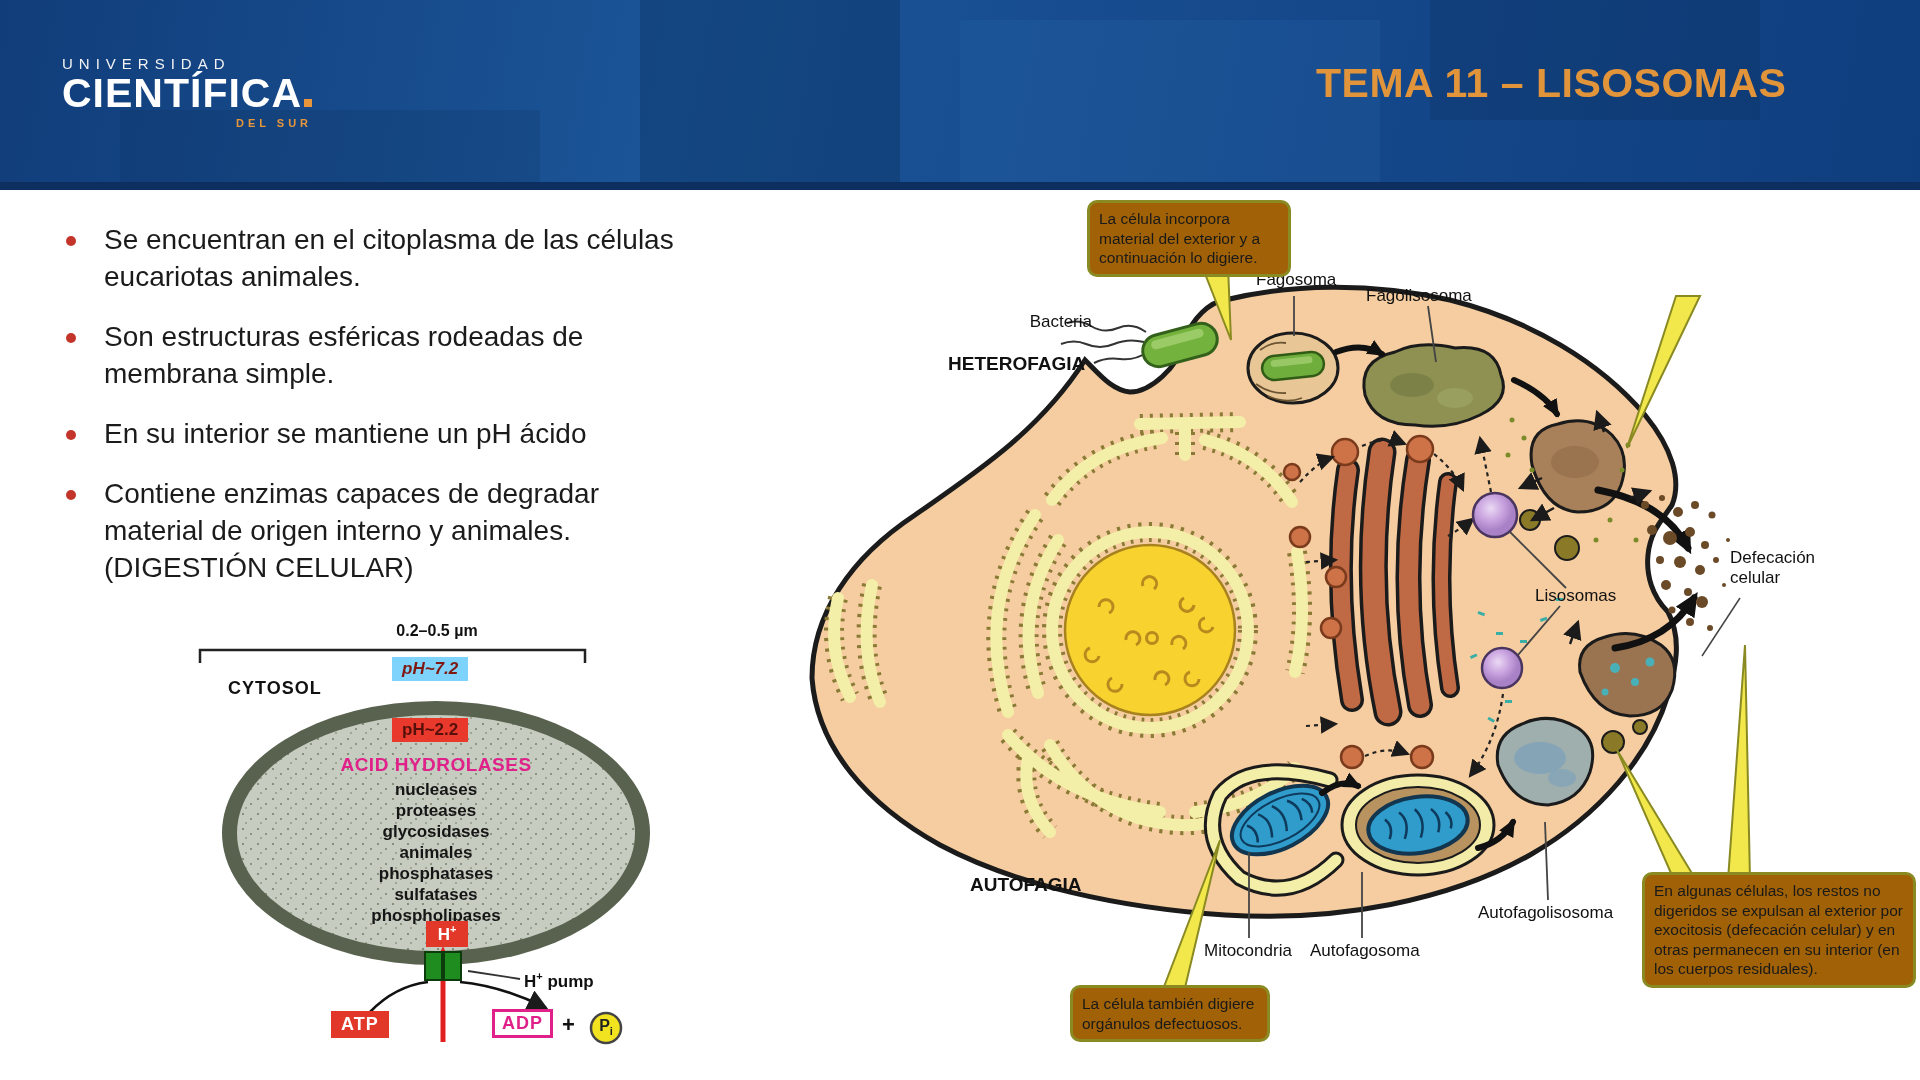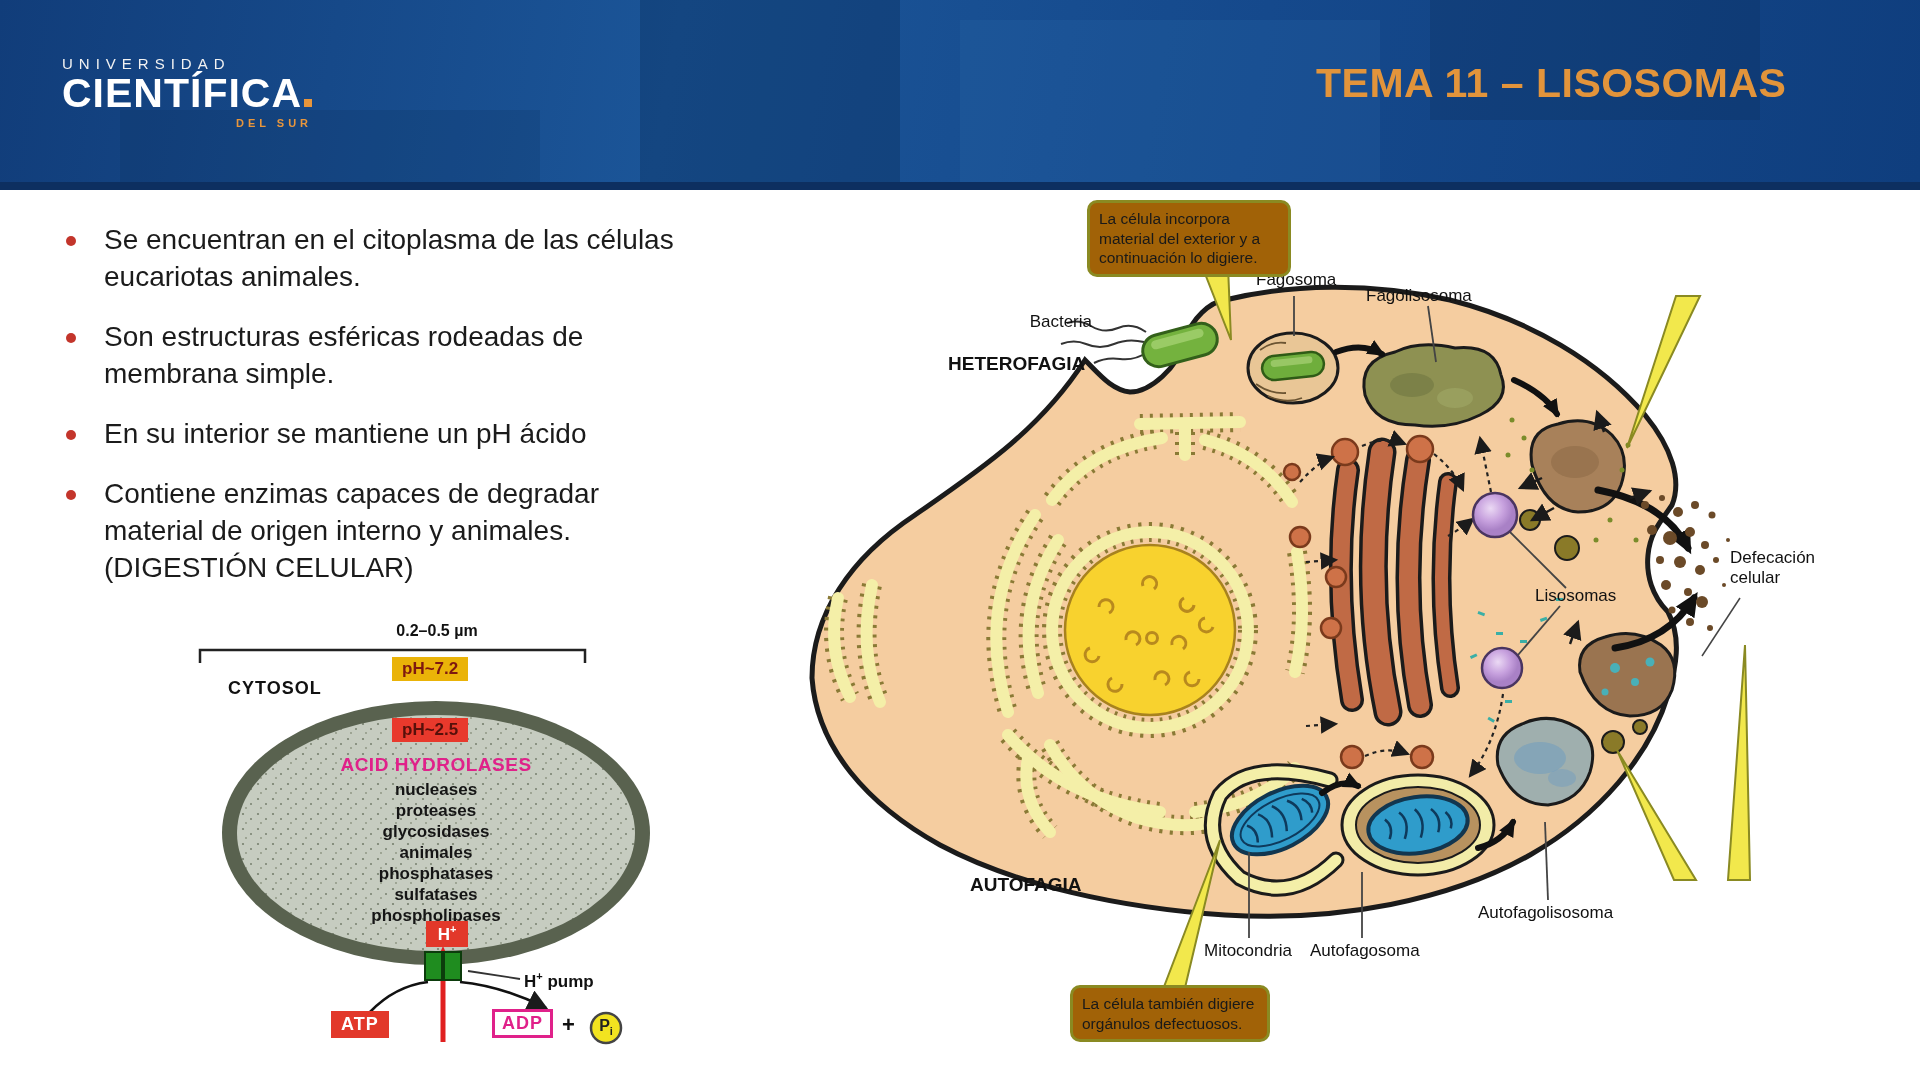--- a/index.html
+++ b/index.html
@@ -23,21 +23,21 @@
   .bullets{position:absolute;left:58px;top:222px;width:648px;list-style:none;margin:0;padding:0;}
   .bullets li{position:relative;padding-left:46px;font-size:28px;line-height:1.32;margin-bottom:23px;color:#1b1b1b;}
   .bullets li::before{content:"";position:absolute;left:8px;top:14px;width:10px;height:10px;border-radius:50%;background:#C3352B;}
   
   .al{position:absolute;font-size:17px;color:#111;line-height:1.15;}
   .bold{font-weight:bold;}
   .center{text-align:center;}
   .right{text-align:right;}
   
   .ph-box{position:absolute;font-size:17px;font-weight:bold;padding:2px 10px;}
-  .ph72{left:392px;top:657px;background:#eab308;color:#7e1810;}
+  .ph72{left:392px;top:657px;background:#7dd3fc;color:#7e1810;font-style:italic;}
   .ph50{left:392px;top:718px;background:#E8392C;color:#56100a;}
   .acid{position:absolute;left:306px;top:754px;width:260px;text-align:center;font-size:19px;font-weight:bold;color:#E0218A;letter-spacing:.5px;}
   .enzymes{position:absolute;left:306px;top:779px;width:260px;text-align:center;font-size:17px;font-weight:bold;line-height:21px;color:#151515;}
   .atp-box{position:absolute;left:331px;top:1011px;background:#E2382A;color:#fff;font-weight:bold;font-size:18px;padding:3px 10px;letter-spacing:1px;}
   .adp-box{position:absolute;left:492px;top:1009px;background:#fff;border:3px solid #E0218A;color:#E0218A;font-weight:bold;font-size:18px;padding:1px 7px;letter-spacing:1px;}
   .plus{position:absolute;left:562px;top:1012px;font-size:22px;font-weight:bold;color:#111;}
   .pi-lab{position:absolute;left:594px;top:1017px;width:24px;text-align:center;font-size:16px;font-weight:bold;color:#222;}
   .pi-lab sub{font-size:11px;}
   .hbox{position:absolute;left:426px;top:921px;width:42px;text-align:center;background:#E2382A;color:#fff;font-weight:bold;font-size:17px;padding:2px 0;}
   .hbox sup,.hpump sup{font-size:11px;}
@@ -392,21 +392,21 @@
         <polygon points="1674,880 1696,880 1617,750"></polygon>
         <polygon points="1728,880 1750,880 1745,645"></polygon>
         <polygon points="1162,992 1184,992 1220,840"></polygon>
       </g>
     </g>
   </svg>
 
   <div class="al bold center lbl" style="left:337px;top:622px;width:200px;font-size:16px;">0.2–0.5 µm</div>
   <div class="al bold lbl" style="left:228px;top:678px;font-size:18px;letter-spacing:1px;">CYTOSOL</div>
   <div class="ph-box ph72 lbl">pH~7.2</div>
-  <div class="ph-box ph50 lbl">pH~2.5</div>
+  <div class="ph-box ph50 lbl">pH~2.2</div>
   <div class="acid lbl">ACID HYDROLASES</div>
   <div class="enzymes lbl">
     <div>nucleases</div>
     <div>proteases</div>
     <div>glycosidases</div>
     <div>animales</div>
     <div>phosphatases</div>
     <div>sulfatases</div>
     <div>phospholipases</div>
   </div>
@@ -422,15 +422,16 @@
   <div class="al lbl" style="left:1256px;top:270px;">Fagosoma</div>
   <div class="al lbl" style="left:1366px;top:286px;">Fagolisosoma</div>
   <div class="al lbl" style="left:1535px;top:586px;">Lisosomas</div>
   <div class="al lbl" style="left:1730px;top:548px;width:108px;">Defecación celular</div>
   <div class="al bold lbl" style="left:970px;top:874px;font-size:19px;">AUTOFAGIA</div>
   <div class="al lbl" style="left:1204px;top:941px;">Mitocondria</div>
   <div class="al lbl" style="left:1310px;top:941px;">Autofagosoma</div>
   <div class="al lbl" style="left:1478px;top:903px;">Autofagolisosoma</div>
 
   <div class="callout" style="left:1087px;top:200px;width:180px;">La célula incorpora material del exterior y a continuación lo digiere.</div>
+  <div class="callout" style="left:1642px;top:872px;width:250px;">En algunas células, los restos no digeridos se expulsan al exterior por exocitosis (defecación celular) y en otras permanecen en su interior (en los cuerpos residuales).</div>
   <div class="callout" style="left:1070px;top:985px;width:176px;">La célula también digiere orgánulos defectuosos.</div>
 
 </div>
 
 </body></html>

